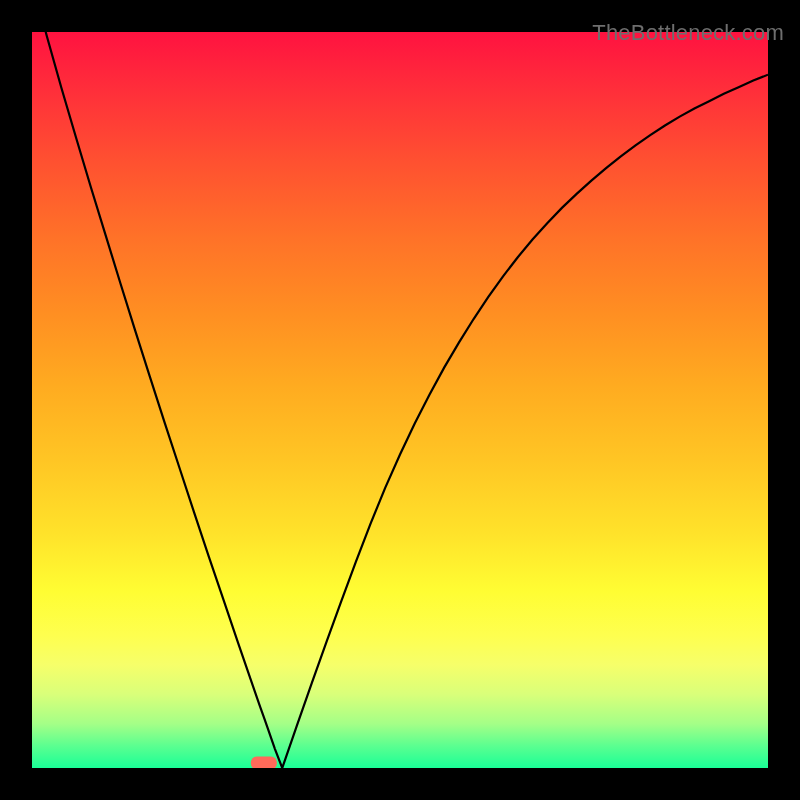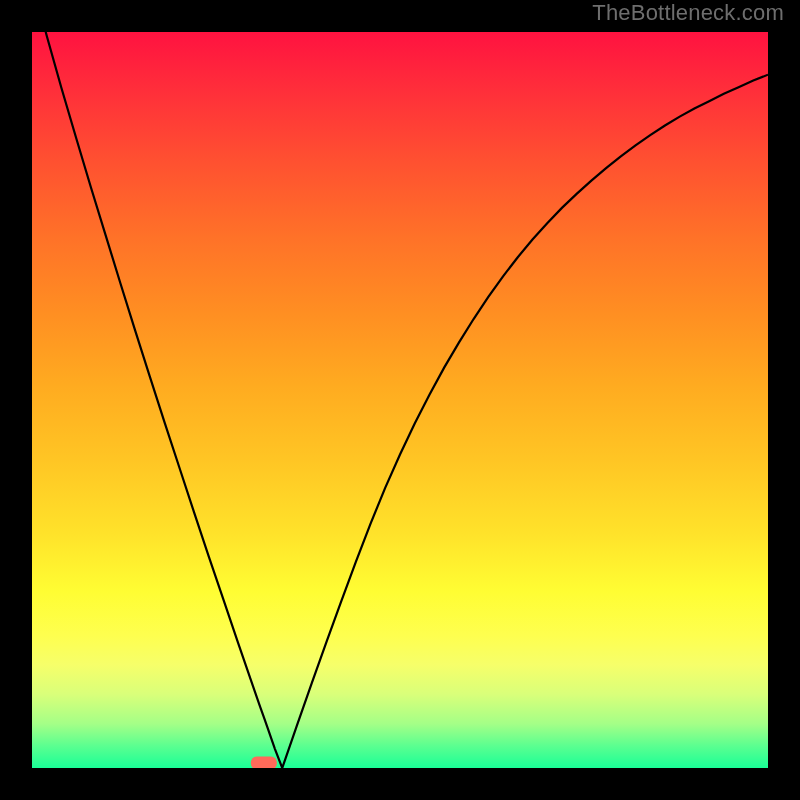--- a/index.html
+++ b/index.html
@@ -6,21 +6,21 @@
   body {
     width: 800px;
     height: 800px;
     background: #000;
     position: relative;
     font-family: Arial, Helvetica, sans-serif;
     overflow: hidden;
   }
   .watermark {
     position: absolute;
-    top: 0;
+    top: 20px;
     right: 16px;
     font-size: 22px;
     color: #6e6e6e;
     font-weight: 400;
     letter-spacing: 0.2px;
     z-index: 5;
   }
   .plot {
     position: absolute;
     top: 32px;

